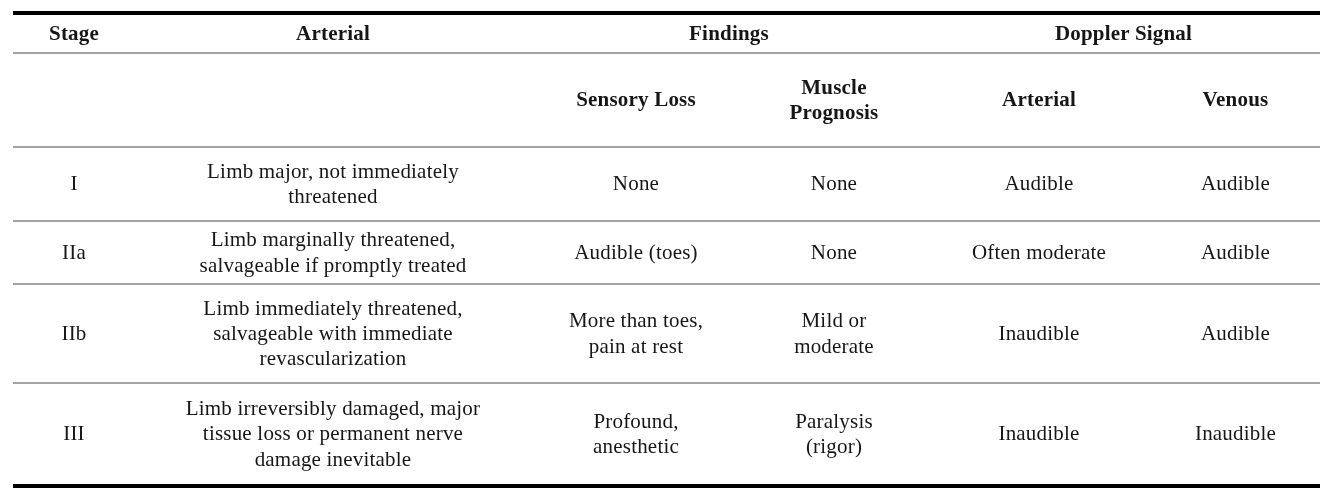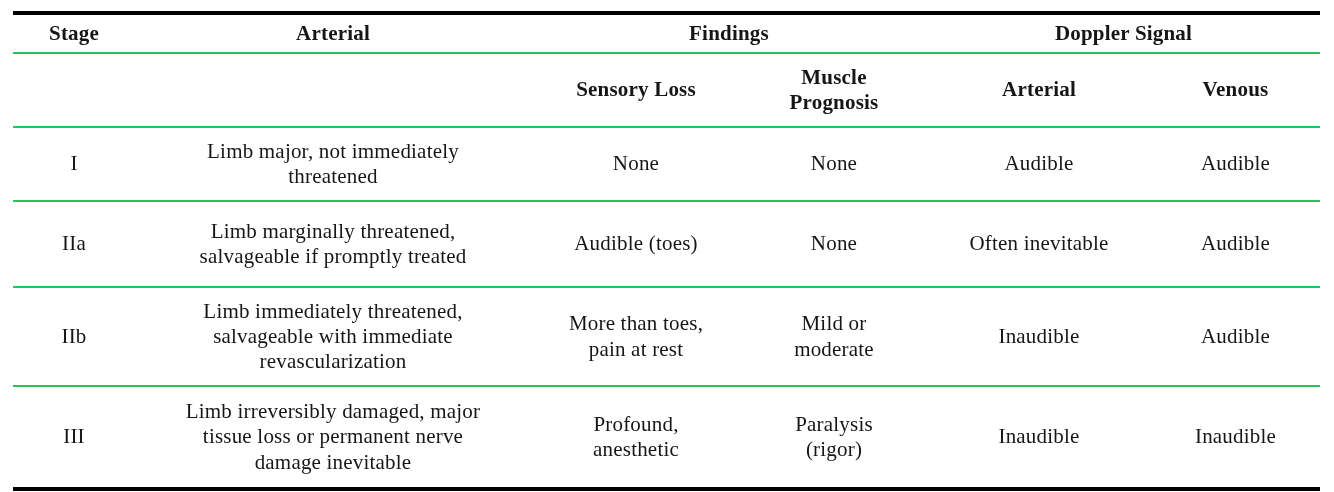--- a/index.html
+++ b/index.html
@@ -26,25 +26,25 @@
     text-align: center;
     vertical-align: middle;
     font-size: 21px;
     line-height: 1.2;
     white-space: pre-line;
     padding: 2px 8px;
     letter-spacing: 0.2px;
   }
   .stage-table thead th { font-weight: bold; }
   .stage-table tbody td { font-weight: normal; }
-  .b-thin { border-bottom: 2px solid #22c55e; }
+  .b-thin { border-bottom: 2px solid #a3a3a3; }
   tr.hrow-1 { height: 40px; }
-  tr.hrow-2 { height: 74px; }
+  tr.hrow-2 { height: 94px; }
   tr.row-1  { height: 74px; }
-  tr.row-2  { height: 86px; }
+  tr.row-2  { height: 63px; }
   tr.row-3  { height: 99px; }
   tr.row-4  { height: 103px; }
 </style>
 </head>
 <body>
 
 <table class="stage-table">
   <colgroup>
     <col style="width:122px">
     <col style="width:396px">
@@ -79,21 +79,21 @@
       <td class="b-thin">None</td>
       <td class="b-thin">Audible</td>
       <td class="b-thin">Audible</td>
     </tr>
     <tr class="row-2">
       <td class="b-thin">IIa</td>
       <td class="b-thin">Limb marginally threatened,
 salvageable if promptly treated</td>
       <td class="b-thin">Audible (toes)</td>
       <td class="b-thin">None</td>
-      <td class="b-thin">Often inevitable</td>
+      <td class="b-thin">Often moderate</td>
       <td class="b-thin">Audible</td>
     </tr>
     <tr class="row-3">
       <td class="b-thin">IIb</td>
       <td class="b-thin">Limb immediately threatened,
 salvageable with immediate
 revascularization</td>
       <td class="b-thin">More than toes,
 pain at rest</td>
       <td class="b-thin">Mild or

